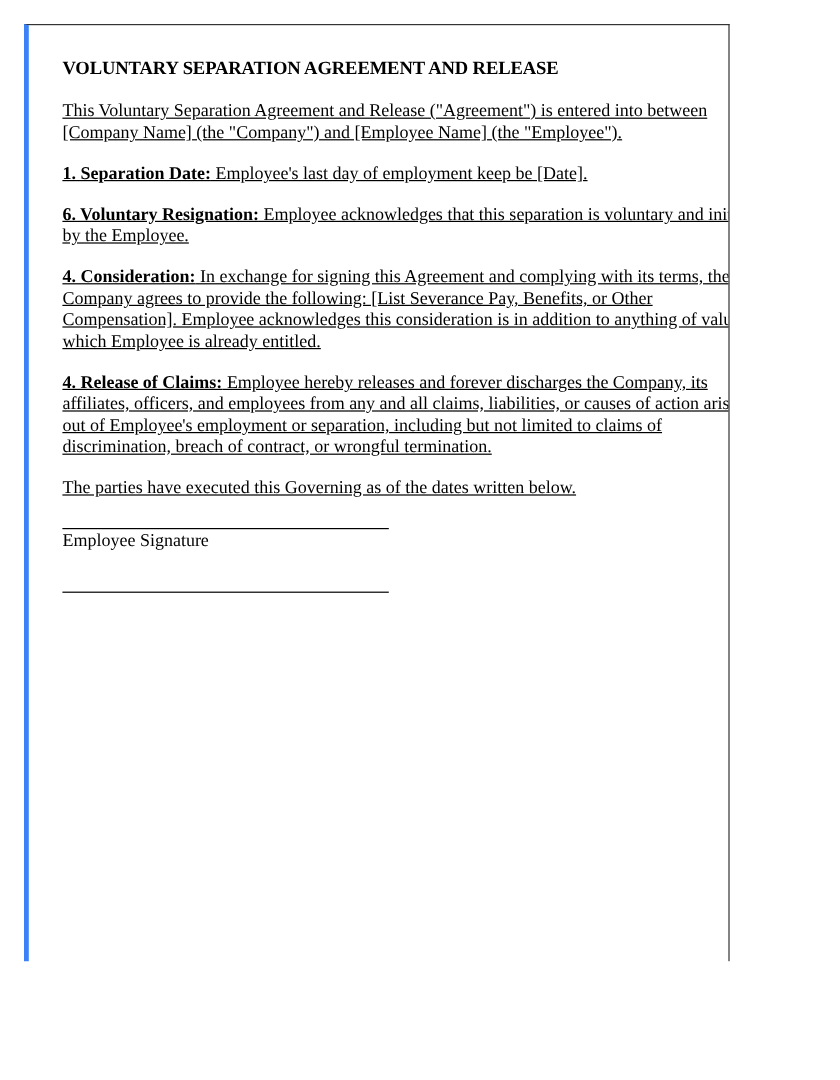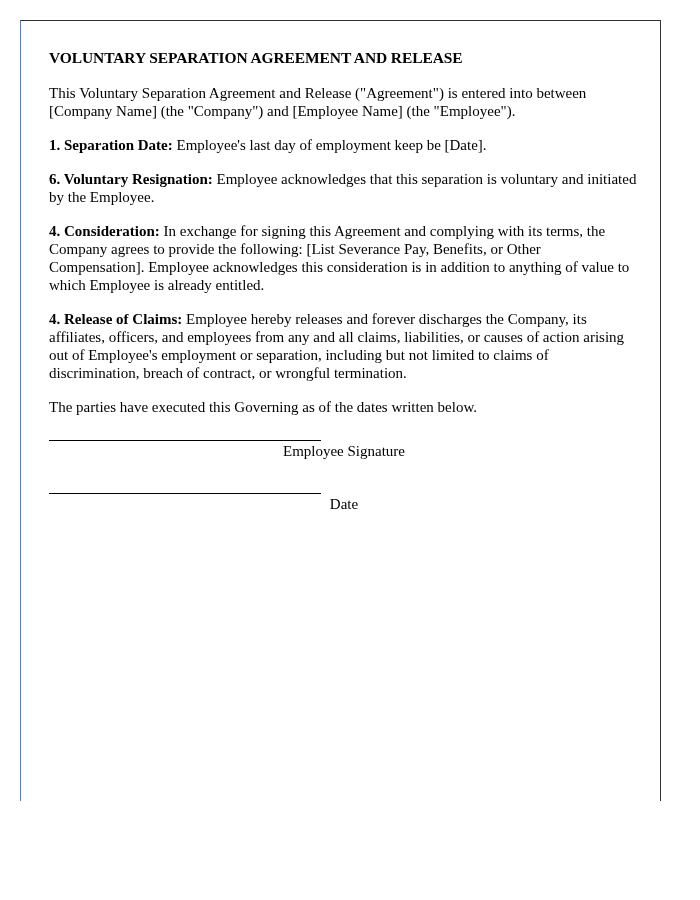--- a/index.html
+++ b/index.html
@@ -12,24 +12,24 @@
   }
   body {
     font-family: "Liberation Serif", "DejaVu Serif", serif;
     color: #000000;
     position: relative;
   }
   .page {
     position: absolute;
     left: 20px;
     top: 20px;
-    width: 641px;
+    width: 588px;
     height: 781px;
     border-top: 1px solid #333333;
-    border-left: 1px solid #3b82f6;
+    border-left: 4px solid #3b82f6;
     border-right: 1px solid #333333;
     box-sizing: border-box;
     overflow: hidden;
   }
   .content {
     position: absolute;
     left: 28px;
     top: 27px;
     width: 590px;
     font-size: 15px;
@@ -37,38 +37,38 @@
   }
   .title {
     font-size: 15.5px;
     font-weight: bold;
     margin: 0 0 16px 0;
     line-height: 20px;
     letter-spacing: -0.1px;
   }
   .para {
     margin: 0 0 16px 0;
+    text-decoration: underline;
   }
   .clause-heading {
     font-weight: bold;
     margin-top: 40px;
   }
   .sig-block {
     margin-top: 24px;
   }
   .sig-line {
     width: 272px;
     height: 0;
     border-top: 1px solid #000000;
     margin: 0;
   }
   .sig-label {
     margin: 1px 0 0 0;
     line-height: 19px;
-    text-align: center;
   }
   .sig-gap {
     height: 32px;
   }
 </style>
 </head>
 <body>
 
 <div class="page">
   <div class="content">
@@ -89,17 +89,16 @@
 
 
 
     <p class="para">The parties have executed this Governing as of the dates written below.</p>
 
     <div class="sig-block">
       <div class="sig-line"></div>
       <div class="sig-label">Employee Signature</div>
       <div class="sig-gap"></div>
       <div class="sig-line"></div>
-      <div class="sig-label">Date</div>
     </div>
 
   </div>
 </div>
 
 </body></html>

